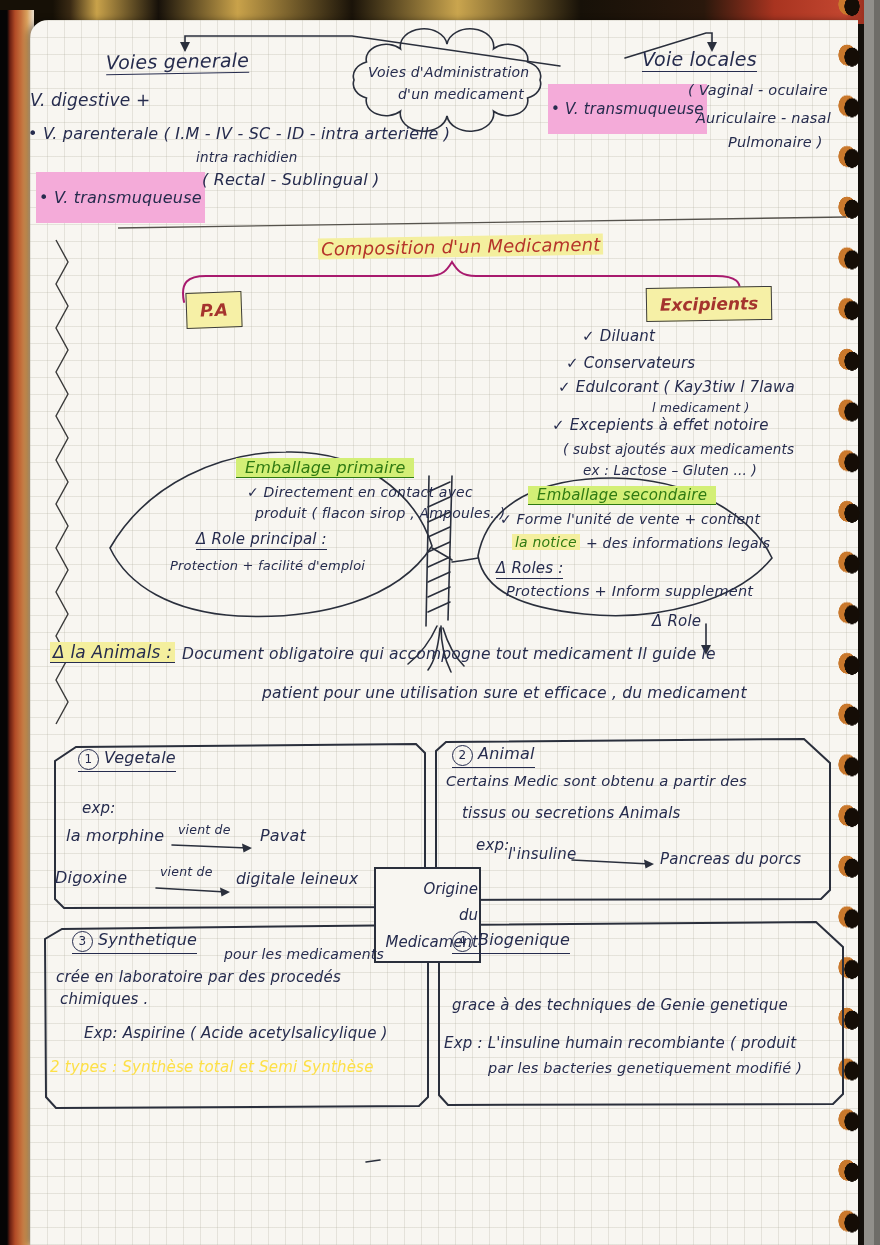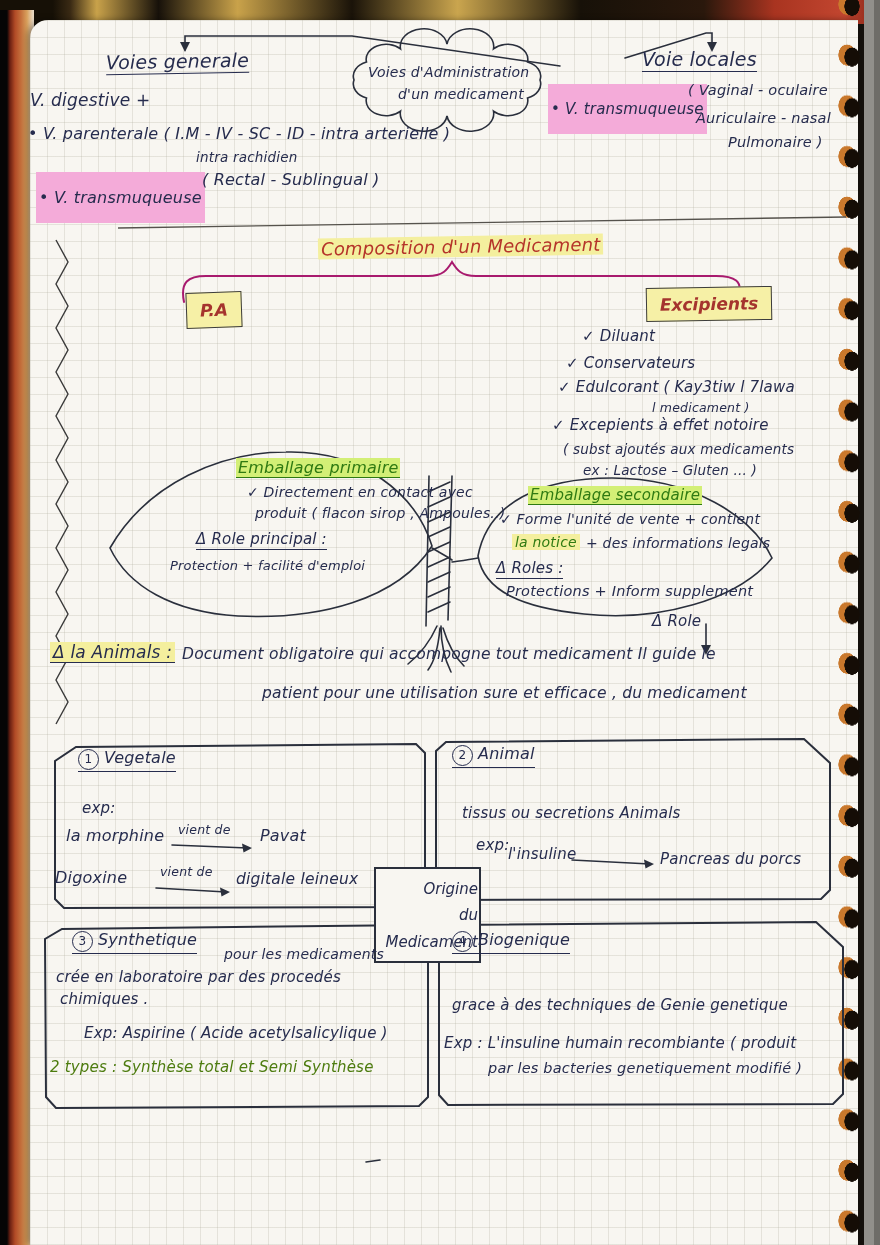--- a/index.html
+++ b/index.html
@@ -22,24 +22,24 @@
       radial-gradient(ellipse 14px 17px at 15px 25px,#c9782c 60%,rgba(0,0,0,0) 63%),
       linear-gradient(90deg,rgba(0,0,0,0) 0 32px,#918f8b 32px 42px,#6e6c68 42px 48px);
     background-size:48px 50.7px,48px 50.7px,48px 100%;
     background-repeat:repeat-y,repeat-y,no-repeat;
     background-position:0 30px,0 30px,0 0;}
   svg.strokes{position:absolute;left:0;top:0;pointer-events:none;}
   .hw{position:absolute;font-style:italic;font-size:15px;color:#262c4e;white-space:nowrap;letter-spacing:.2px;}
   .u{border-bottom:1.6px solid currentColor;padding-bottom:1px;}
   .hl-y{background:#f4ef9e;padding:0 3px;}
   .hl-p{background:#f4abd9;padding:16px 3px;}
-  .hl-g{background:#d3ef76;padding:0 2px;}
+  .hl-g{background:#d3ef76;padding:0 9px;}
   .red{color:#b5342a;}
   .green{color:#2f7a12;}
-  .magenta{color:#4d7c0f;font-style:italic;}
+  .magenta{color:#fde047;font-style:italic;}
   .tag-box{position:absolute;border:1.7px solid #3c3c3c;background:#f6f0a6;color:#a5342e;
     font-style:italic;font-weight:bold;text-align:center;display:flex;align-items:center;justify-content:center;}
   .num{display:inline-flex;align-items:center;justify-content:center;width:19px;height:19px;
     border:1.5px solid currentColor;border-radius:50%;font-size:12px;margin-right:5px;font-style:normal;}
   .centerbox{position:absolute;left:378px;top:876px;width:100px;text-align:right;
     font-style:italic;font-size:15px;color:#262c4e;line-height:1.75;}
 </style>
 </head>
 <body>
 
@@ -154,20 +154,21 @@
   <span class="hw u" style="left:78px;top:748px;font-size:16px"><span class="num">1</span><span>Vegetale</span></span>
   <span class="hw" style="left:82px;top:799px;font-size:15px">exp:</span>
   <span class="hw" style="left:66px;top:826px;font-size:16px">la morphine</span>
   <span class="hw" style="left:178px;top:822px;font-size:12.5px">vient de</span>
   <span class="hw" style="left:260px;top:826px;font-size:16px">Pavat</span>
   <span class="hw" style="left:55px;top:868px;font-size:16px">Digoxine</span>
   <span class="hw" style="left:160px;top:864px;font-size:12.5px">vient de</span>
   <span class="hw" style="left:236px;top:870px;font-size:15.5px">digitale leineux</span>
 
   <span class="hw u" style="left:452px;top:744px;font-size:16px"><span class="num">2</span><span>Animal</span></span>
+  <span class="hw" style="left:446px;top:772px;font-size:14.8px">Certains Medic sont obtenu a partir des</span>
   <span class="hw" style="left:462px;top:804px;font-size:15px">tissus ou secretions Animals</span>
   <span class="hw" style="left:476px;top:836px;font-size:15px">exp:</span>
   <span class="hw" style="left:508px;top:845px;font-size:15px">l'insuline</span>
   <span class="hw" style="left:660px;top:850px;font-size:15px">Pancreas du porcs</span>
 
   <div class="centerbox">
     <div>Origine</div>
     <div>du</div>
     <div>Medicament</div>
   </div>

